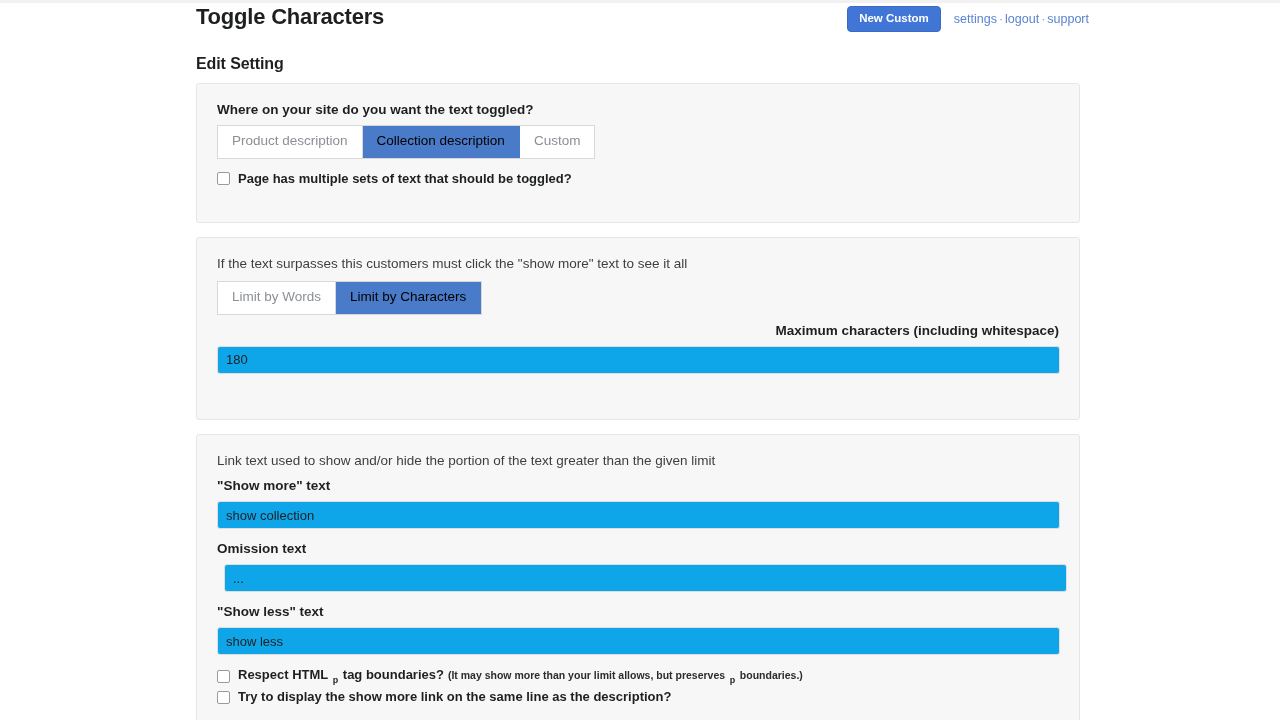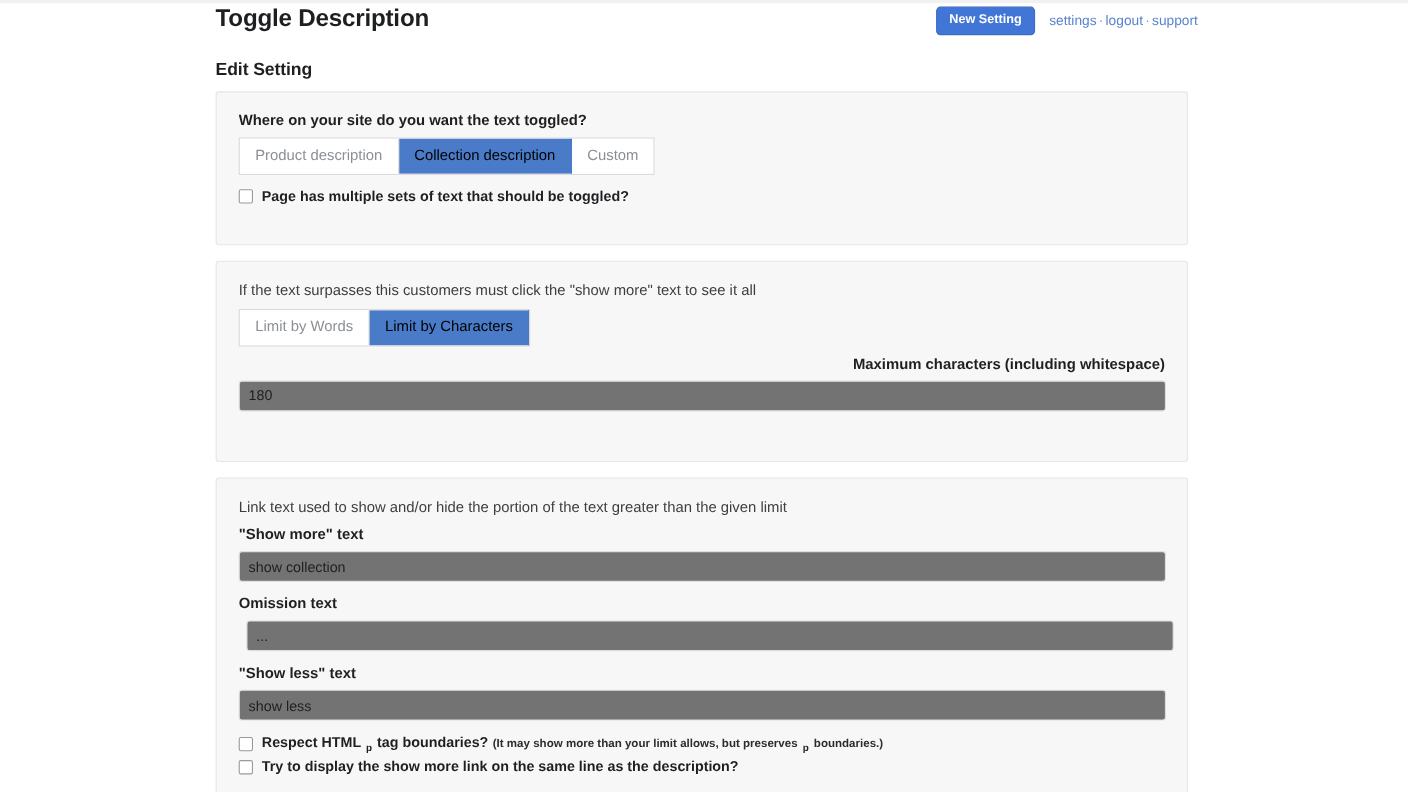--- a/index.html
+++ b/index.html
@@ -164,21 +164,21 @@
     font-size: 9px;
     font-weight: bold;
     vertical-align: sub;
     padding: 0 1px;
   }
   .txt-input {
     display: block;
     box-sizing: border-box;
     width: 843px;
     height: 28px;
-    background: #737373;
+    background: #0ea5e9;
     border: 1px solid #dedede;
     border-radius: 3px;
     font-size: 13px;
     color: #1d1f21;
     padding: 4px 8px;
     font-family: "Liberation Sans", sans-serif;
     outline: none;
     margin-bottom: 12px;
   }
   .txt-input.inset {
@@ -187,23 +187,23 @@
   }
 </style>
 </head>
 <body>
 
 <div class="topband"></div>
 
 <div class="page">
 
   <div class="header-row">
-    <div class="page-title">Toggle Description</div>
+    <div class="page-title">Toggle Characters</div>
     <div class="header-actions">
-      <button class="btn-primary">New Setting</button>
+      <button class="btn-primary">New Custom</button>
       <div class="navlinks"><a>settings</a><span class="sep">·</span><a>logout</a><span class="sep">·</span><a>support</a></div>
     </div>
   </div>
 
   <div class="section-title">Edit Setting</div>
 
   <div class="card c1">
     <div class="field-label">Where on your site do you want the text toggled?</div>
     <div class="seg">
       <div class="seg-item">Product description</div>

